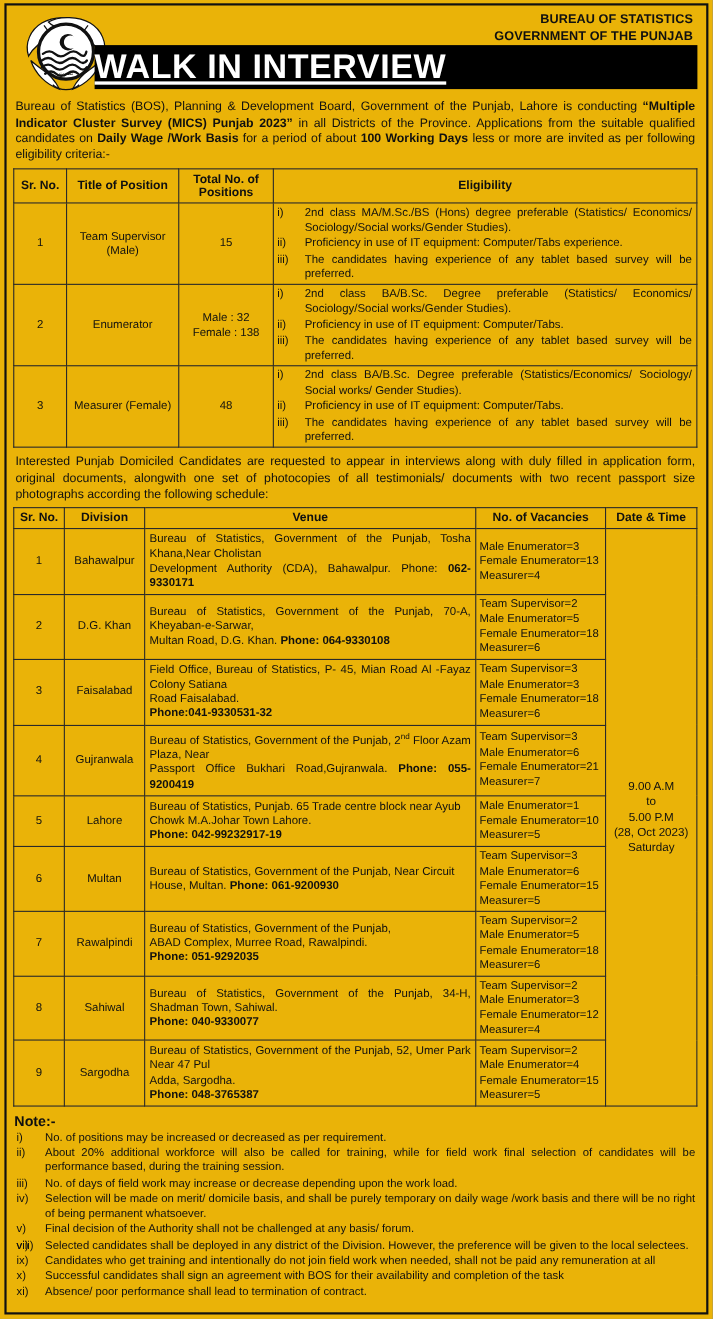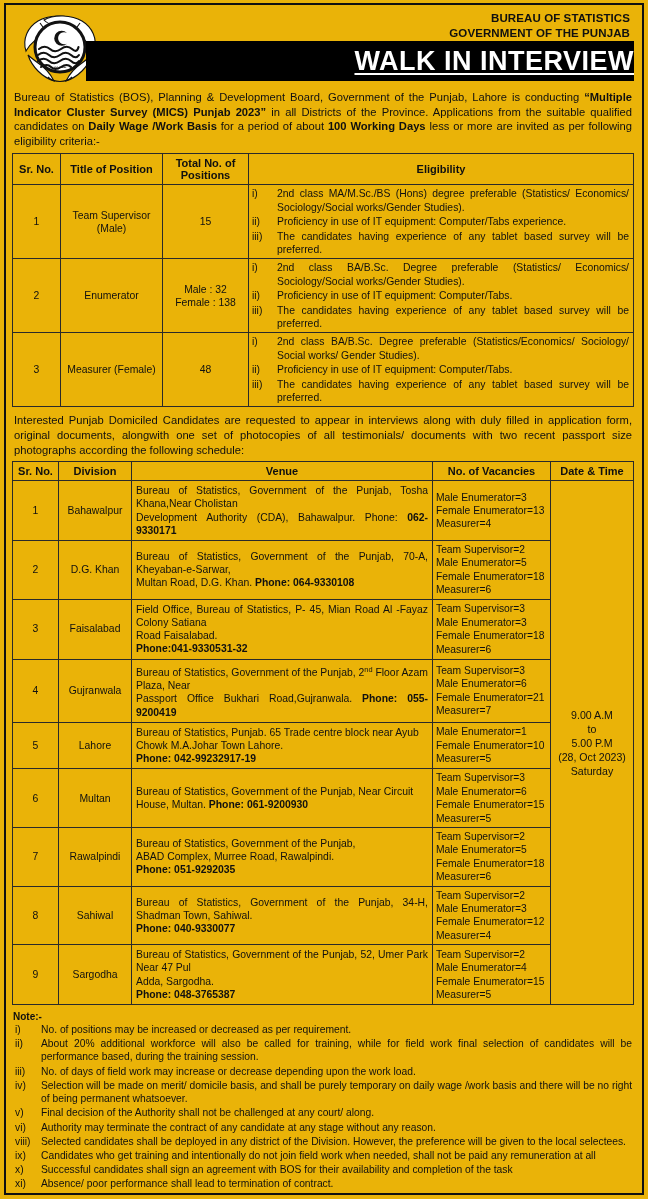--- a/index.html
+++ b/index.html
@@ -62,23 +62,23 @@
   .banner {
     position: absolute;
     left: 74px;
     top: 32px;
     right: 0px;
     height: 40px;
     background: #000;
   }
   .banner span {
     display: block;
-    text-align: right;
+    text-align: left;
     color: #fff;
-    font-size: 27px;
+    font-size: 31px;
     font-weight: bold;
     letter-spacing: .5px;
     line-height: 40px;
     text-decoration: underline;
     text-underline-offset: 3px;
   }
 
   
   .para {
     font-size: 11.2px;
@@ -144,21 +144,21 @@
     font-size: 10.6px;
     line-height: 14px;
     text-align: center;
     vertical-align: middle;
     margin-left: 12px;
   }
   sup { font-size: 7.4px; vertical-align: super; margin-top: 45px; }
 
   
   .notes-title {
-    font-size: 10px;
+    font-size: 13px;
     font-weight: bold;
     margin: 6px 0 1px 1px;
   }
   .notes { margin: 0 2px 0 1px; }
   .note {
     position: relative;
     padding-left: 28px;
     font-size: 10.3px;
     line-height: 13.2px;
     text-align: justify;
@@ -446,22 +446,22 @@
         </tr>
       </tbody>
     </table>
 
     <div class="notes-title">Note:-</div>
     <div class="notes">
       <div class="note"><span class="rn">i)</span><span>No. of positions may be increased or decreased as per requirement.</span></div>
       <div class="note"><span class="rn">ii)</span><span>About 20% additional workforce will also be called for training, while for field work final selection of candidates will be performance based, during the training session.</span></div>
       <div class="note"><span class="rn">iii)</span><span>No. of days of field work may increase or decrease depending upon the work load.</span></div>
       <div class="note"><span class="rn">iv)</span><span>Selection will be made on merit/ domicile basis, and shall be purely temporary on daily wage /work basis and there will be no right of being permanent whatsoever.</span></div>
-      <div class="note"><span class="rn">v)</span><span>Final decision of the Authority shall not be challenged at any court/ along.</span></div>
-      <div class="note"><span class="rn">vi)</span><span>Authority may terminate the contract of any candidate at any stage without any reason.</span></div>
+      <div class="note"><span class="rn">v)</span><span>Final decision of the Authority shall not be challenged at any basis/ forum.</span></div>
+      <div class="note"><span class="rn">vi)</span></div>
       <div class="note"><span class="rn">viii)</span><span>Selected candidates shall be deployed in any district of the Division. However, the preference will be given to the local selectees.</span></div>
       <div class="note"><span class="rn">ix)</span><span>Candidates who get training and intentionally do not join field work when needed, shall not be paid any remuneration at all</span></div>
       <div class="note"><span class="rn">x)</span><span>Successful candidates shall sign an agreement with BOS for their availability and completion of the task</span></div>
       <div class="note"><span class="rn">xi)</span><span>Absence/ poor performance shall lead to termination of contract.</span></div>
 
     </div>
 
   </div>
 </div>
 

